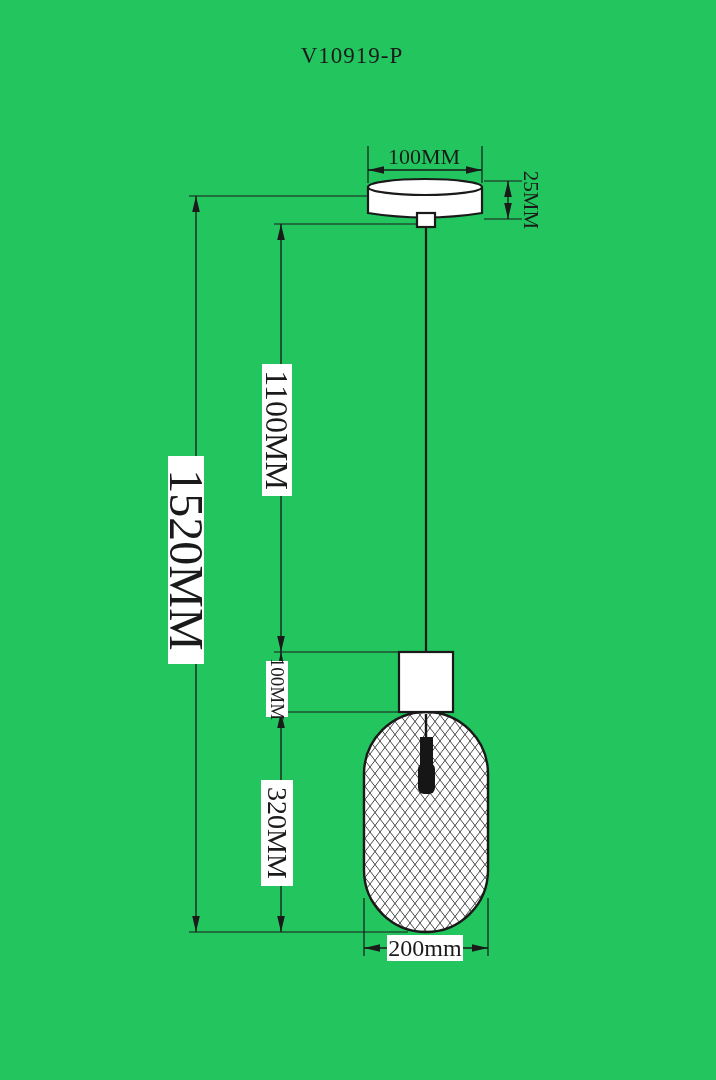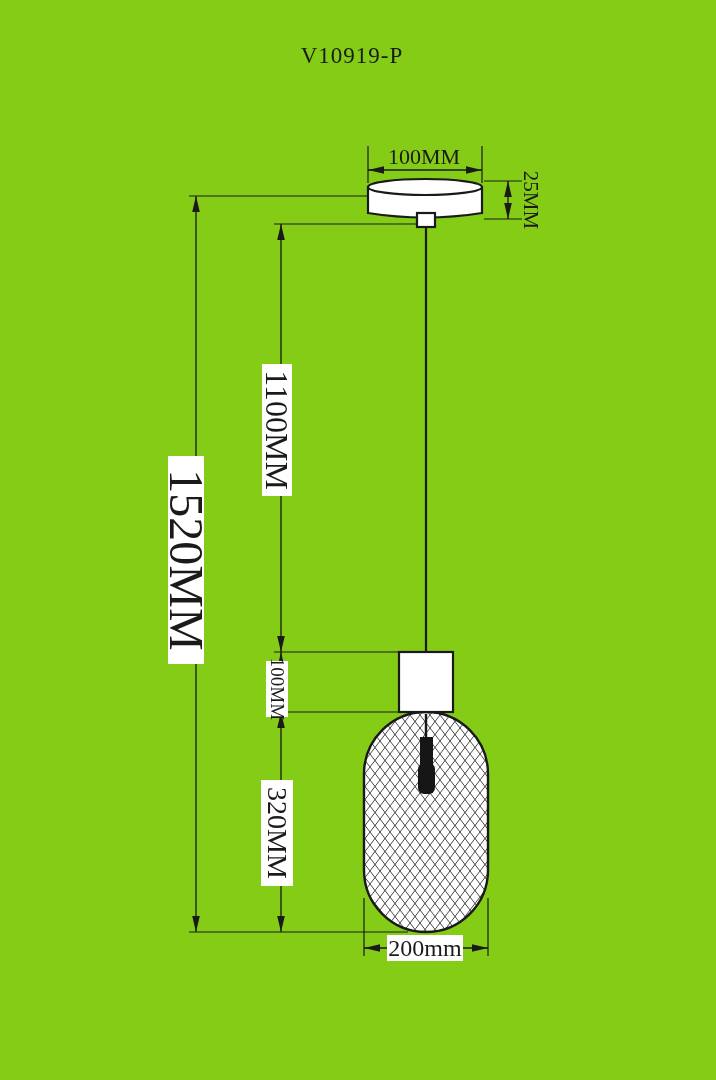--- a/index.html
+++ b/index.html
@@ -4,21 +4,21 @@
 <style>
   html, body {
     margin: 0;
     padding: 0;
     background: #ffffff;
   }
   #page {
     position: relative;
     width: 716px;
     height: 1080px;
-    background: #84cc16;
+    background: #22c55e;
     overflow: hidden;
   }
   svg { display: block; }
   text {
     font-family: "Liberation Serif", "DejaVu Serif", serif;
     fill: #1a1a1a;
   }
   .tmid { text-anchor: middle; dominant-baseline: central; }
   .outline { fill: #ffffff; stroke: #1a1a1a; stroke-width: 2.2; }
   .thin    { fill: none;    stroke: #1a1a1a; stroke-width: 1.2; }

